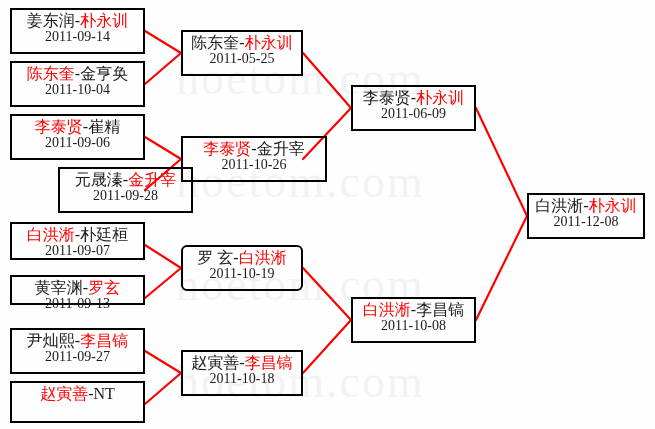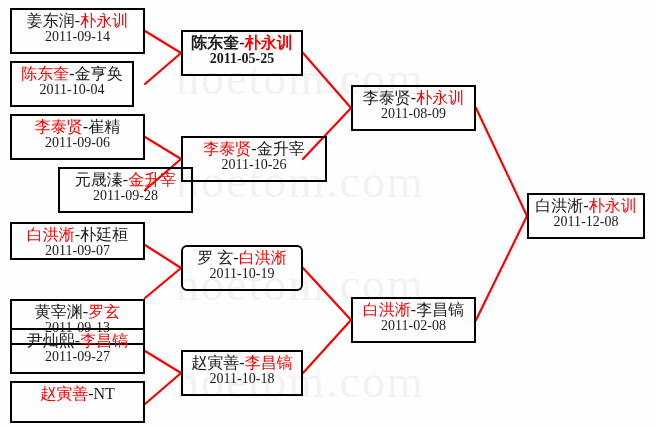--- a/index.html
+++ b/index.html
@@ -88,56 +88,56 @@
       <path d="M476,108 L527,216"></path>
       <path d="M476,320 L527,216"></path>
     </g>
   </svg>
 
   <div class="box" style="left:10px;top:8px;width:135px;height:46px;">
     <div class="players"><span class="w" style="color: rgb(26, 26, 26);">姜东润</span><span class="sep">-</span><span class="w" style="color: rgb(255, 0, 0);">朴永训</span></div>
     <div class="date">2011-09-14</div>
   </div>
 
-  <div class="box" style="left:10px;top:61px;width:124px;height:46px;">
+  <div class="box" style="left:10px;top:61px;width:135px;height:46px;">
     <div class="players"><span class="w" style="color: rgb(255, 0, 0);">陈东奎</span><span class="sep">-</span><span class="w" style="color: rgb(26, 26, 26);">金亨奂</span></div>
     <div class="date">2011-10-04</div>
   </div>
 
   <div class="box" style="left:10px;top:114px;width:135px;height:46px;">
     <div class="players"><span class="w" style="color: rgb(255, 0, 0);">李泰贤</span><span class="sep">-</span><span class="w" style="color: rgb(26, 26, 26);">崔精</span></div>
     <div class="date">2011-09-06</div>
   </div>
 
   <div class="box" style="left:10px;top:167px;width:135px;height:46px;margin-left:48px;">
     <div class="players"><span class="w" style="color: rgb(26, 26, 26);">元晟溱</span><span class="sep">-</span><span class="w" style="color: rgb(255, 0, 0);">金升宰</span></div>
     <div class="date">2011-09-28</div>
   </div>
 
   <div class="box" style="left:10px;top:222px;width:135px;height:38px;">
     <div class="players"><span class="w" style="color: rgb(255, 0, 0);">白洪淅</span><span class="sep">-</span><span class="w" style="color: rgb(26, 26, 26);">朴廷桓</span></div>
     <div class="date">2011-09-07</div>
   </div>
 
-  <div class="box" style="left:10px;top:275px;width:135px;height:46px;margin-top:24px;">
+  <div class="box" style="left:10px;top:275px;width:135px;height:30px;">
     <div class="players"><span class="w" style="color: rgb(26, 26, 26);">黄宰渊</span><span class="sep">-</span><span class="w" style="color: rgb(255, 0, 0);">罗玄</span></div>
     <div class="date">2011-09-13</div>
   </div>
 
   <div class="box" style="left:10px;top:328px;width:135px;height:46px;">
     <div class="players"><span class="w" style="color: rgb(26, 26, 26);">尹灿熙</span><span class="sep">-</span><span class="w" style="color: rgb(255, 0, 0);">李昌镐</span></div>
     <div class="date">2011-09-27</div>
   </div>
 
   <div class="box" style="left:10px;top:381px;width:135px;height:42px;">
     <div class="players"><span class="w" style="color: rgb(255, 0, 0);">赵寅善</span><span class="sep">-</span><span class="nt" style="color: rgb(26, 26, 26);">NT</span></div>
     <div class="date"></div>
   </div>
 
-  <div class="box" style="left:181px;top:30px;width:122px;height:46px;font-weight:bold;">
+  <div class="box" style="left:181px;top:30px;width:122px;height:46px;">
     <div class="players"><span class="l" style="color: rgb(26, 26, 26);">陈东奎</span><span class="sep">-</span><span class="w" style="color: rgb(255, 0, 0);">朴永训</span></div>
     <div class="date">2011-05-25</div>
   </div>
 
   <div class="box" style="left:181px;top:136px;width:146px;height:46px;">
     <div class="players"><span class="w" style="color: rgb(255, 0, 0);">李泰贤</span><span class="sep">-</span><span class="l" style="color: rgb(26, 26, 26);">金升宰</span></div>
     <div class="date">2011-10-26</div>
   </div>
 
   <div class="box" style="left:181px;top:245px;width:122px;height:46px;border-radius:6px;">
@@ -145,26 +145,26 @@
     <div class="date">2011-10-19</div>
   </div>
 
   <div class="box" style="left:181px;top:350px;width:122px;height:46px;">
     <div class="players"><span class="l" style="color: rgb(26, 26, 26);">赵寅善</span><span class="sep">-</span><span class="w" style="color: rgb(255, 0, 0);">李昌镐</span></div>
     <div class="date">2011-10-18</div>
   </div>
 
   <div class="box" style="left:351px;top:85px;width:125px;height:46px;">
     <div class="players"><span class="l" style="color: rgb(26, 26, 26);">李泰贤</span><span class="sep">-</span><span class="w" style="color: rgb(255, 0, 0);">朴永训</span></div>
-    <div class="date">2011-08-09</div>
+    <div class="date">2011-06-09</div>
   </div>
 
   <div class="box" style="left:351px;top:297px;width:125px;height:46px;">
     <div class="players"><span class="w" style="color: rgb(255, 0, 0);">白洪淅</span><span class="sep">-</span><span class="l" style="color: rgb(26, 26, 26);">李昌镐</span></div>
-    <div class="date">2011-02-08</div>
+    <div class="date">2011-10-08</div>
   </div>
 
   <div class="box" style="left:527px;top:193px;width:118px;height:46px;text-align:center;">
     <div class="players"><span class="l" style="color: rgb(26, 26, 26);">白洪淅</span><span class="sep">-</span><span class="w" style="color: rgb(255, 0, 0);">朴永训</span></div>
     <div class="date">2011-12-08</div>
   </div>
 
 </div>
 
 </body></html>

